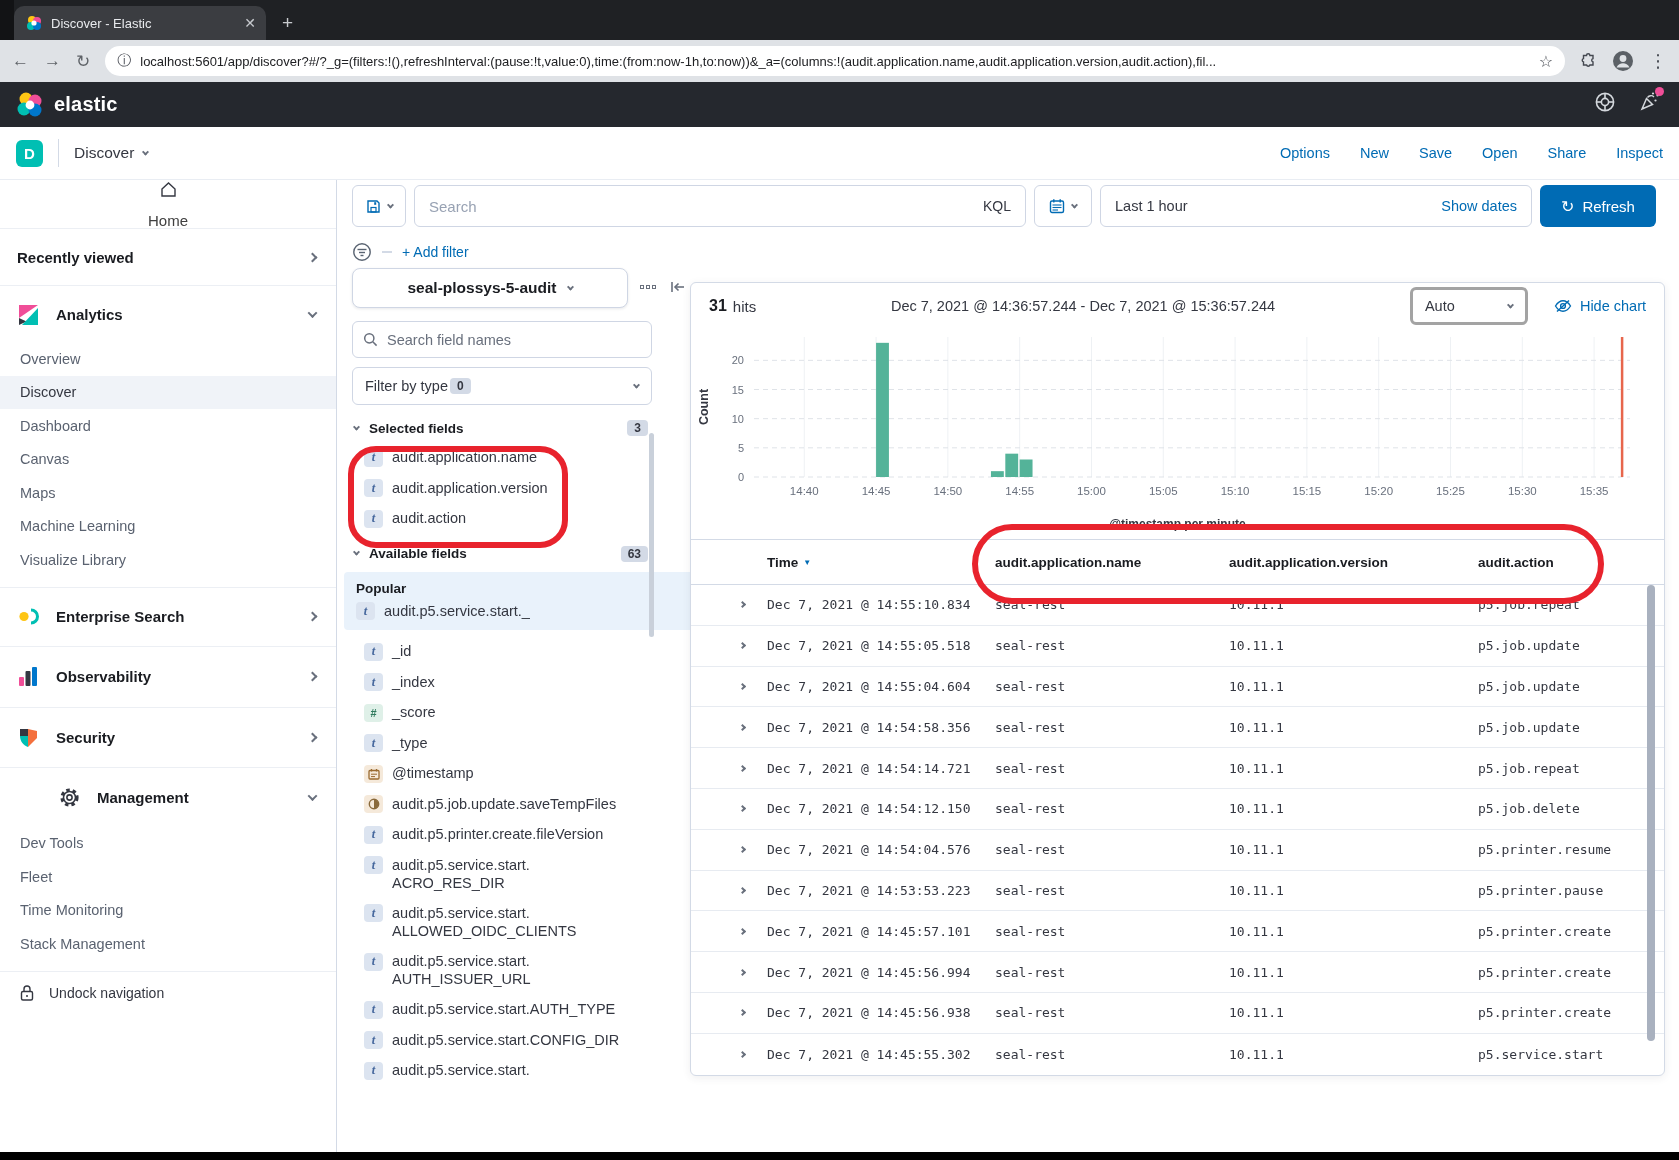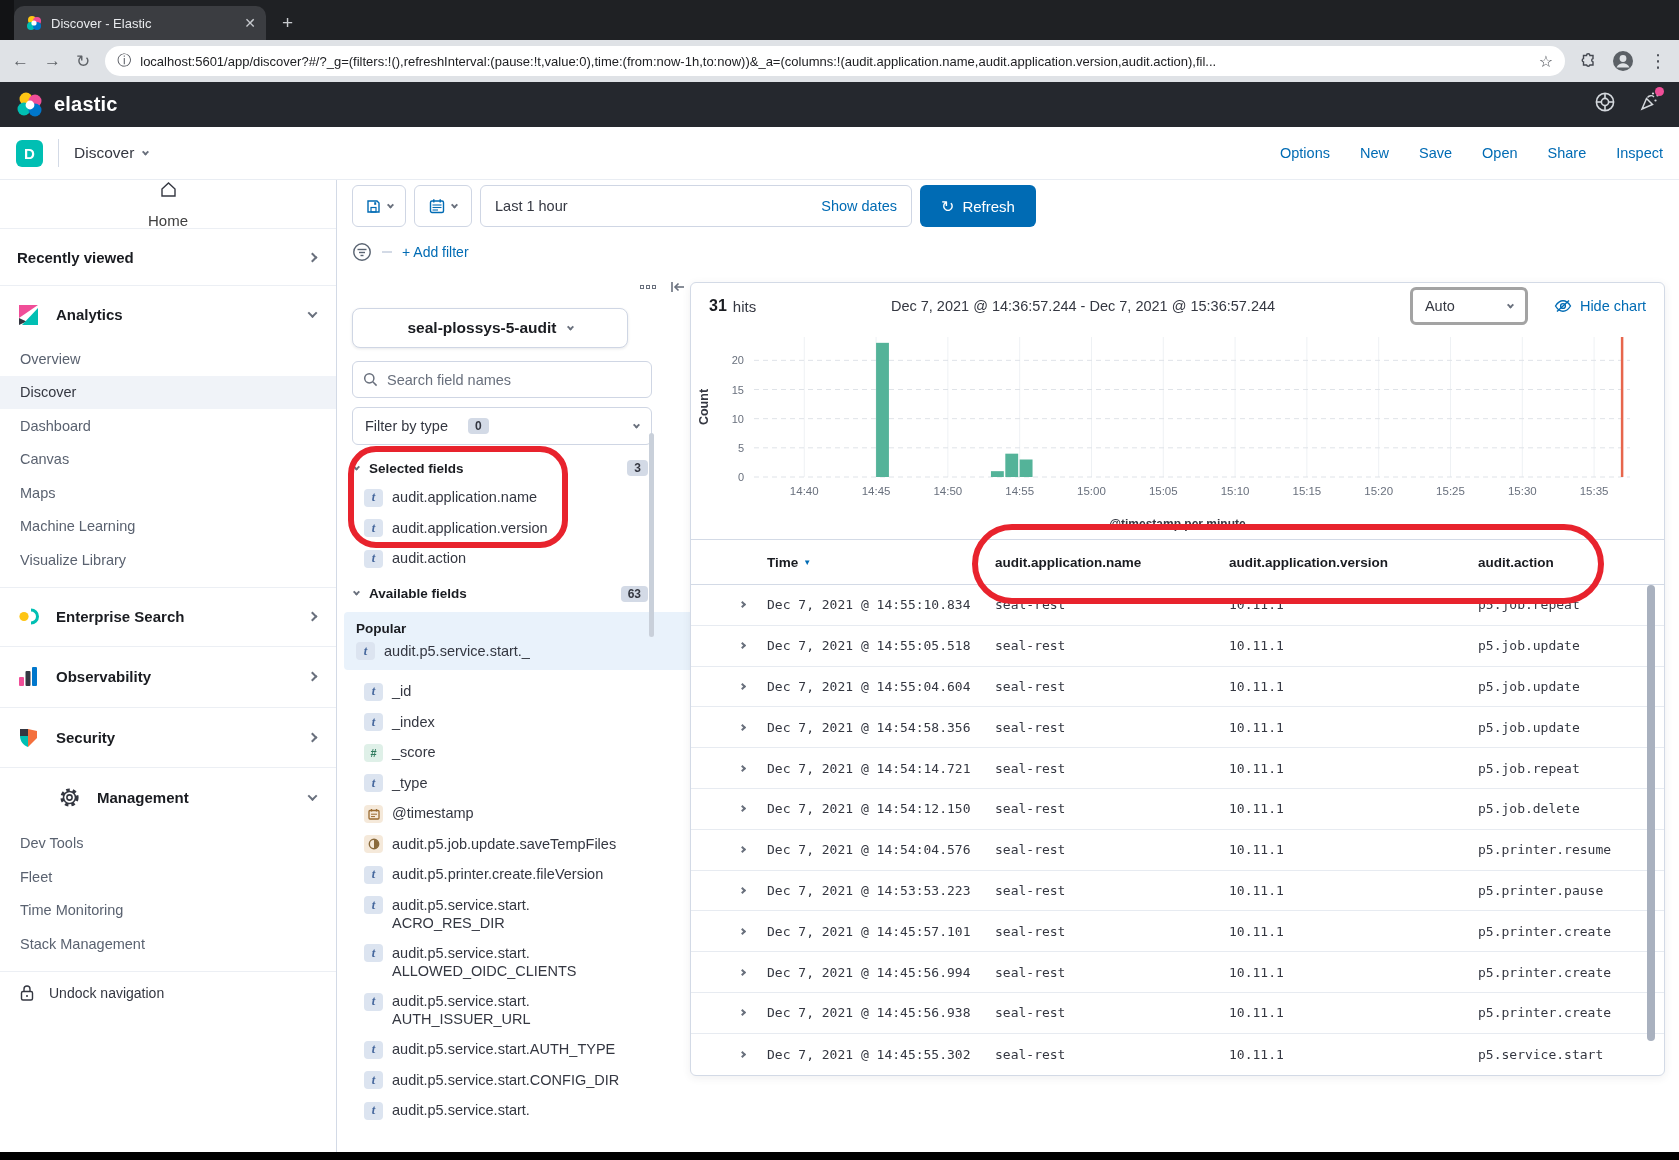--- a/index.html
+++ b/index.html
@@ -79,29 +79,29 @@
   .refresh-btn { width:116px; background:#006bb4; border-radius:6px; color:#fff; font-size:15px;
     display:flex; align-items:center; justify-content:center; gap:8px; }
   .filterrow { position:absolute; left:15px; top:57px; height:30px; display:flex; align-items:center; gap:10px; }
   .filter-dash { width:10px; height:2px; background:#d3dae6; }
   .addfilter { color:#006bb4; font-size:14px; }
 
   
   .fields { position:absolute; left:15px; top:88px; width:320px; }
   .index-btn { width:276px; height:40px; border:1px solid #cfd6e4; border-radius:8px;
     box-shadow:0 1px 3px rgba(20,30,50,.1); display:flex; align-items:center; justify-content:center;
-    gap:11px; font-size:15.5px; font-weight:bold; color:#1a1c21; background:#fff;margin-top:40px; }
+    gap:11px; font-size:15.5px; font-weight:bold; color:#1a1c21; background:#fff; }
   .panel-icons { position:absolute; left:288px; top:12px; width:60px; display:flex; gap:14px; align-items:center; }
   .sq3 { display:flex; gap:2px; }
   .sq3 i { width:4px; height:4px; border:1.4px solid #69707d; display:block; }
   .fieldsearch { margin-top:13px; height:37px; border:1px solid #cfd6e4; border-radius:6px;
     display:flex; align-items:center; padding:0 10px; gap:9px; width:300px; }
   .fieldsearch .ph { color:#69707d; font-size:14.5px; }
   .filtertype { margin-top:9px; height:38px; border:1px solid #cfd6e4; border-radius:6px;
-    display:flex; align-items:center; padding:0 12px; gap:20px; width:300px; font-size:14.5px; color:#343741; }
+    display:flex; align-items:center; padding:0 12px; gap:2px; width:300px; font-size:14.5px; color:#343741; }
   .cnt-badge { background:#d3dae6; color:#343741; border-radius:4px; font-size:12px; font-weight:bold;
     padding:2px 7px; line-height:1; }
   .sect-head { margin-top:15px; display:flex; align-items:center; gap:10px; padding-left:2px; width:296px; }
   .sect-head .lbl { font-size:13.5px; font-weight:bold; color:#1a1c21; flex:1; }
   .fld-list { margin-top:6px; }
   .fld-item { display:flex; align-items:flex-start; gap:9px; padding:6px 0 6px 12px; width:286px; }
   .fld-name { font-size:14.5px; color:#343741; line-height:1.25; overflow-wrap:break-word; width:252px; }
   .fbadge { width:19px; height:18px; border-radius:4px; display:flex; align-items:center;
     justify-content:center; flex:none; margin-top:0.5px; }
   .fbadge.t { background:#dce4f0; color:#44669c; font-size:12.5px; font-style:italic;
@@ -364,20 +364,24 @@
   <div class="rightarea">
 
     <div class="querybar">
       <div class="qb-box sq-btn">
         <svg width="15" height="15" viewBox="0 0 15 15">
           <path d="M2 2 H11 L13 4 V13 H2 Z" fill="none" stroke="#006bb4" stroke-width="1.4"></path>
           <rect x="5" y="8.5" width="5" height="4.5" fill="none" stroke="#006bb4" stroke-width="1.2"></rect>
           <rect x="8.2" y="3.2" width="2" height="2.6" fill="#006bb4"></rect>
         </svg>
         <span class="chev down sm"></span>
+      </div>
+      <div class="qb-box searchbox">
+        <span class="ph">Search</span>
+        <span class="kql">KQL</span>
       </div>
       <div class="qb-box cal-btn">
         <svg width="16" height="16" viewBox="0 0 16 16">
           <rect x="1.5" y="3" width="13" height="11.5" rx="1.5" fill="none" stroke="#006bb4" stroke-width="1.4"></rect>
           <line x1="4.8" y1="1.2" x2="4.8" y2="4.4" stroke="#006bb4" stroke-width="1.4"></line>
           <line x1="11.2" y1="1.2" x2="11.2" y2="4.4" stroke="#006bb4" stroke-width="1.4"></line>
           <line x1="3.5" y1="7" x2="12.5" y2="7" stroke="#006bb4" stroke-width="1.1"></line>
           <line x1="3.5" y1="9.5" x2="12.5" y2="9.5" stroke="#006bb4" stroke-width="1.1"></line>
           <line x1="3.5" y1="12" x2="9" y2="12" stroke="#006bb4" stroke-width="1.1"></line>
         </svg>

